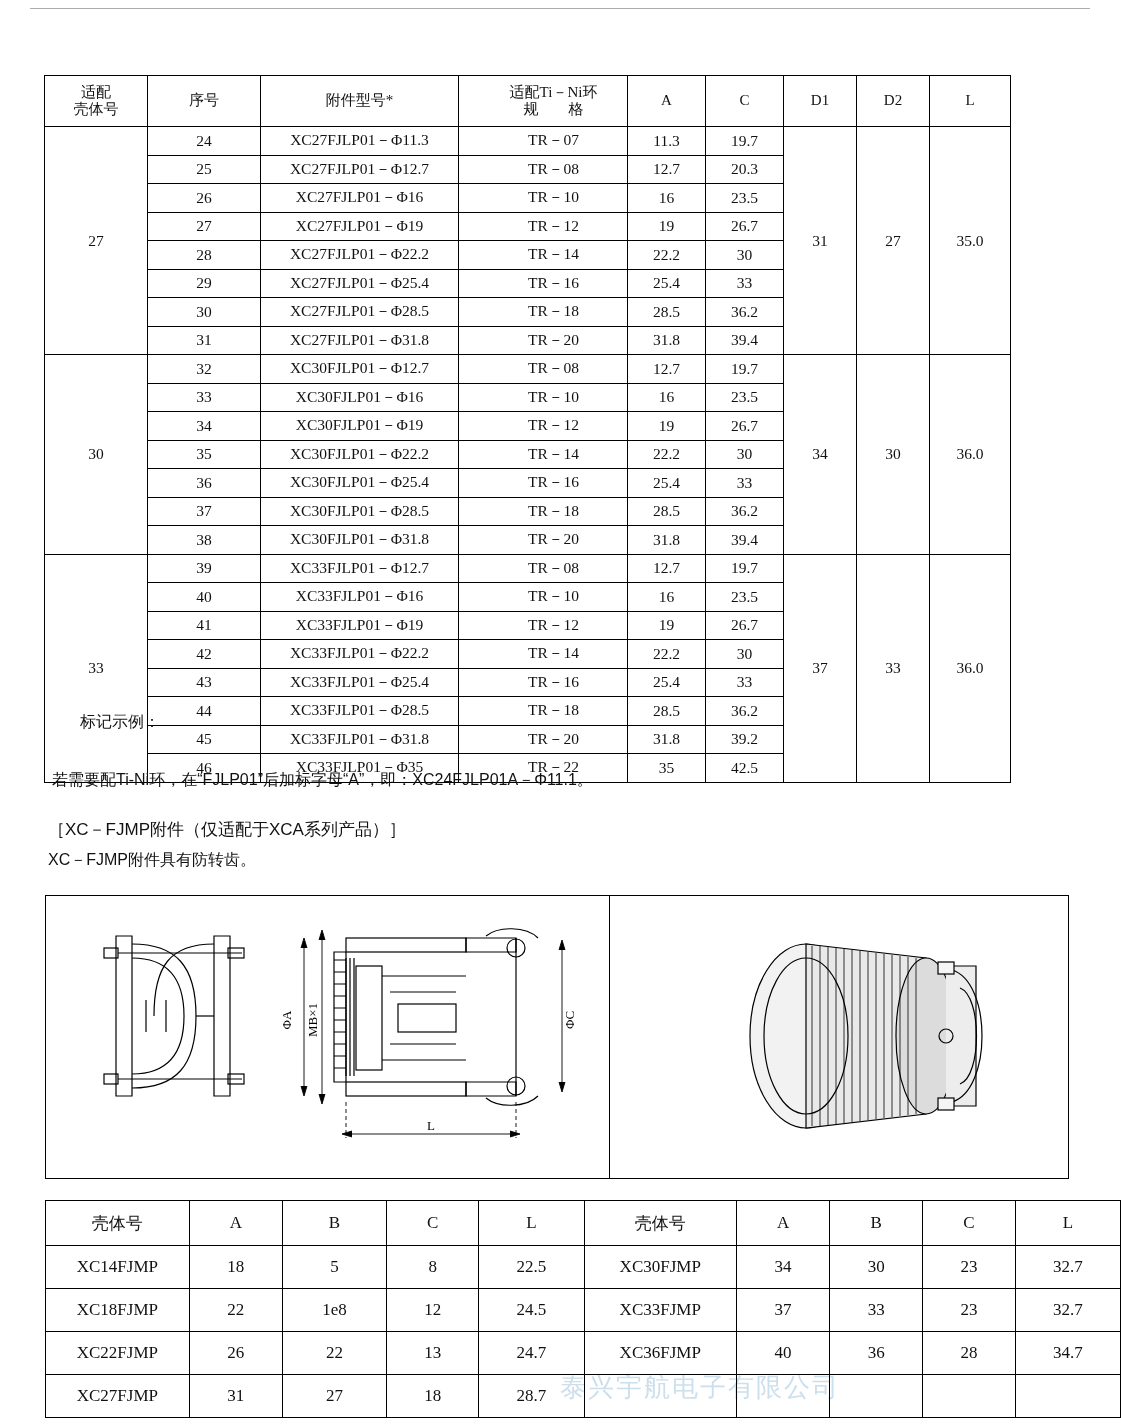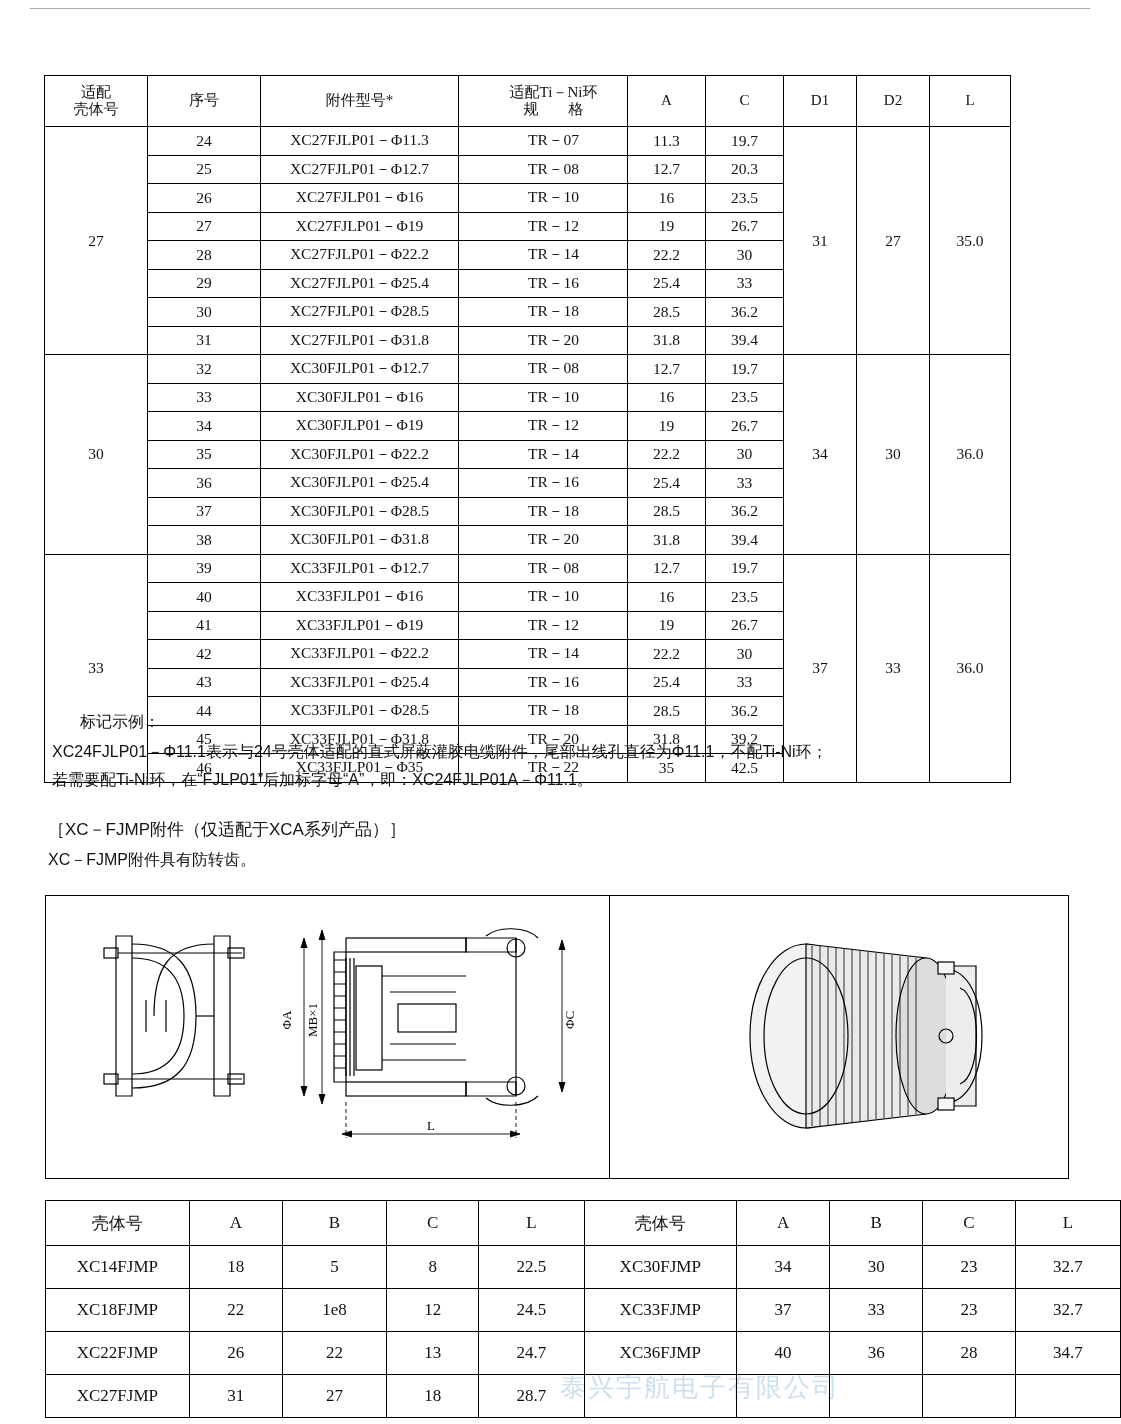--- a/index.html
+++ b/index.html
@@ -307,21 +307,20 @@
           <td class="colB">46</td>
           <td class="colC">XC33FJLP01－Φ35</td>
           <td class="colD">TR－22</td>
           <td class="colE">35</td>
           <td class="colF">42.5</td>
         </tr>
       </tbody>
   </table>
 
   <div class="note" id="note1">标记示例：</div>
-  <div class="note" id="note2">XC24FJLP01－Φ11.1表示与24号壳体适配的直式屏蔽灌胶电缆附件，尾部出线孔直径为Φ11.1，不配Ti-Ni环；</div>
   <div class="note" id="note3">若需要配Ti-Ni环，在“FJLP01”后加标字母“A”，即：XC24FJLP01A－Φ11.1。</div>
   <div class="note" id="note4">［XC－FJMP附件（仅适配于XCA系列产品）］</div>
   <div class="note" id="note5">XC－FJMP附件具有防转齿。</div>
 
   <div class="figbox">
     <div class="figsplit"></div>
 
     <svg class="figsvg" width="1022" height="282" viewBox="0 0 1022 282">
       <g fill="none" stroke="#000" stroke-width="1.2">
 

